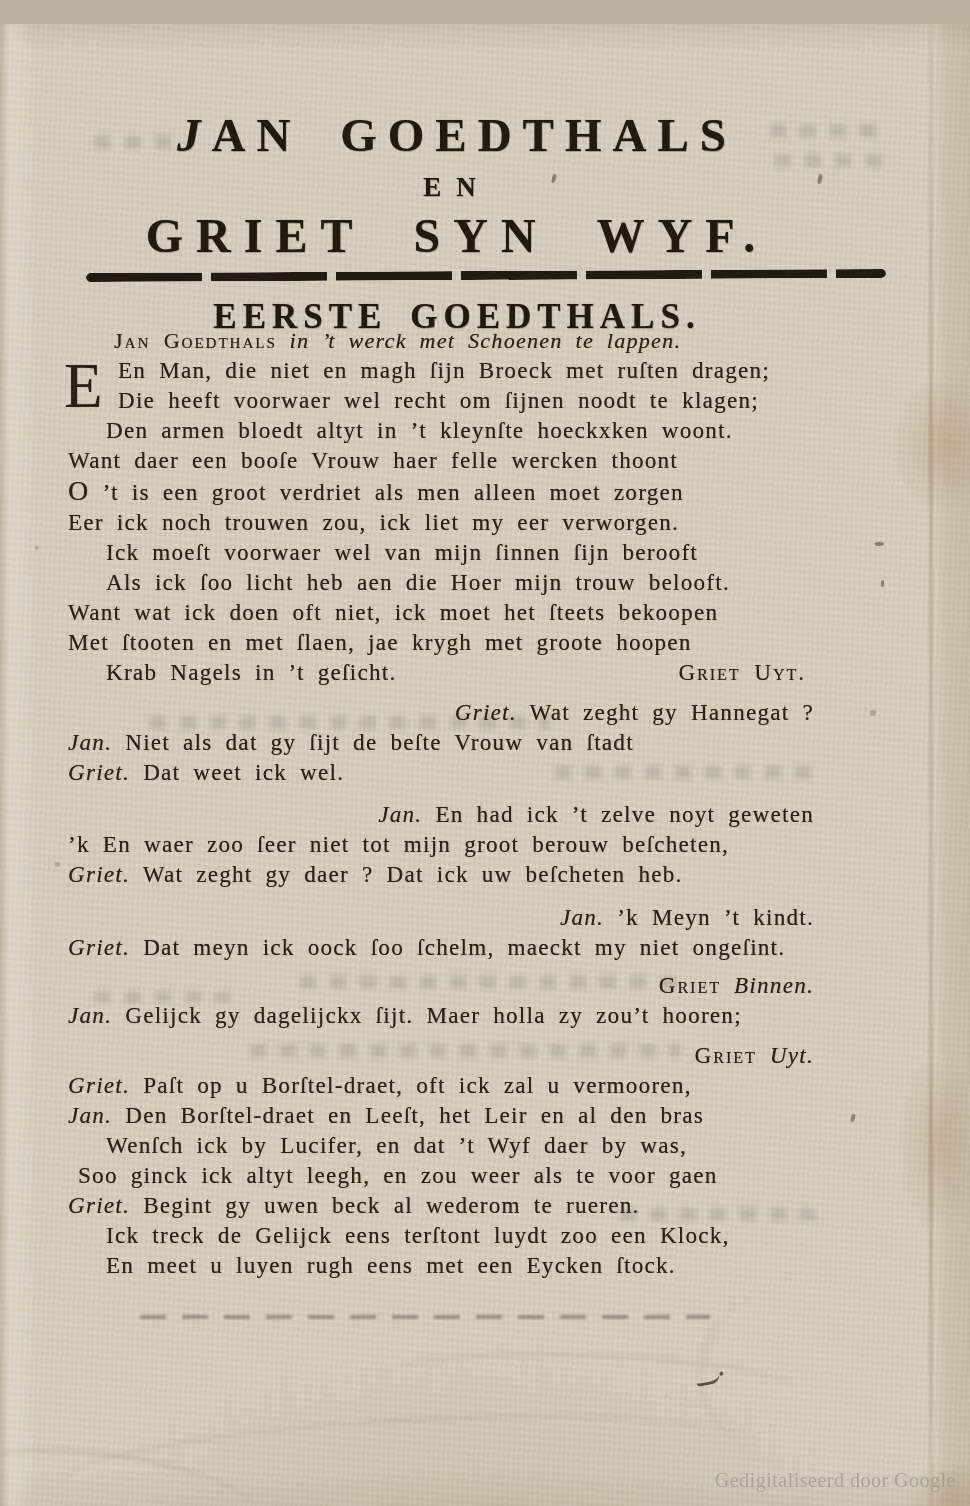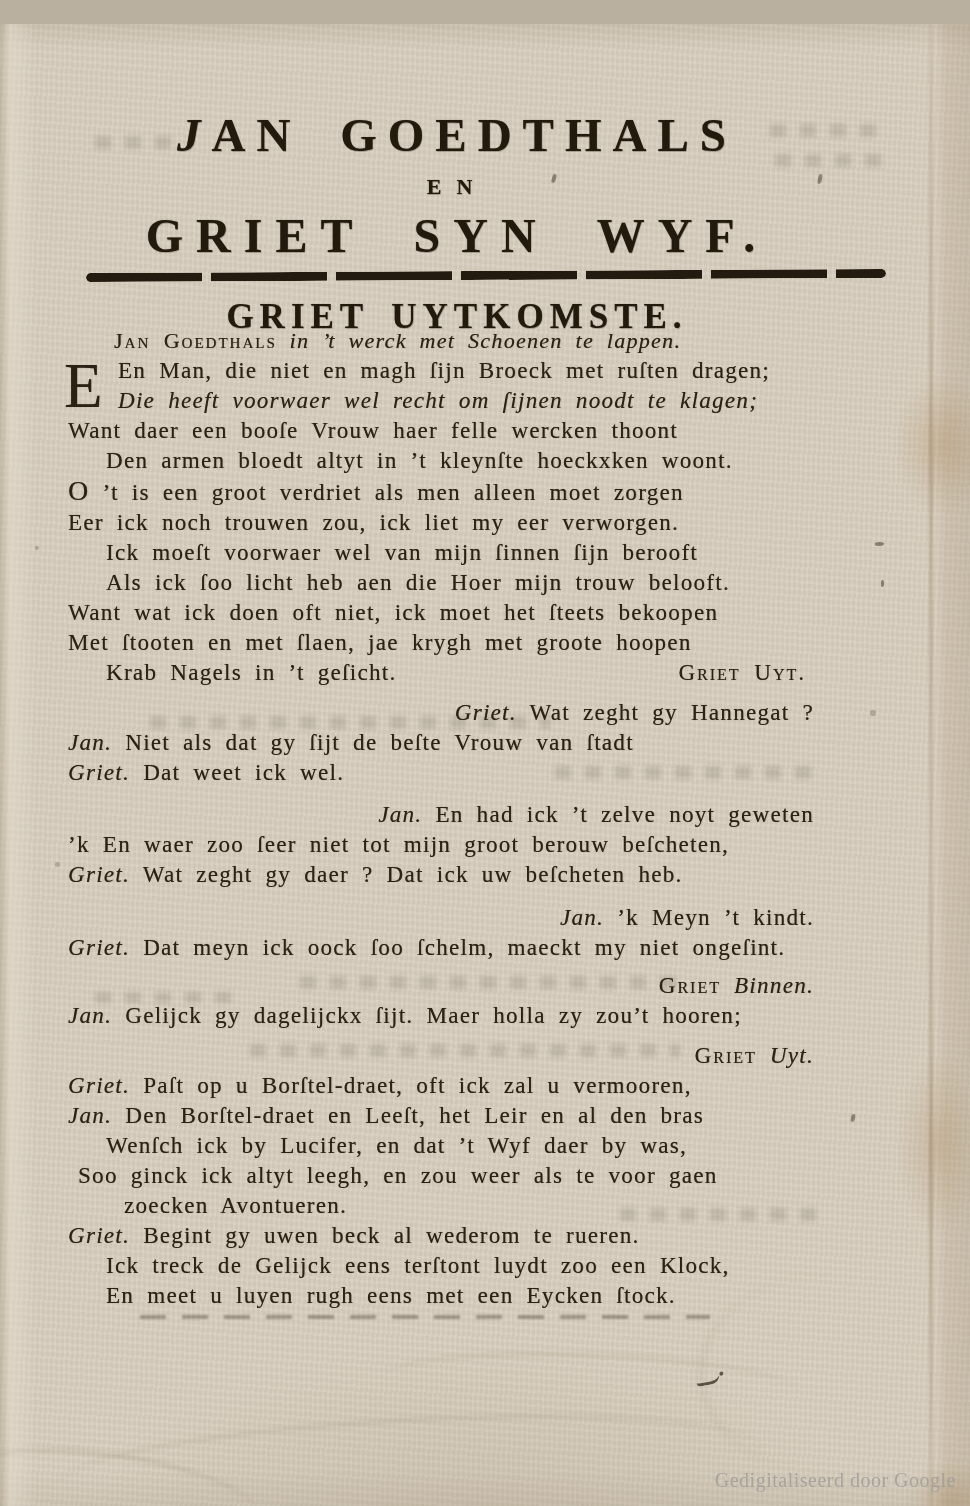--- a/index.html
+++ b/index.html
@@ -24,21 +24,21 @@
   .page::before{ 
     content:"";position:absolute;left:929px;top:0;width:4px;height:100%;
     background:linear-gradient(180deg, rgba(125,100,65,.10), rgba(125,100,65,.30) 30%, rgba(125,100,65,.18) 55%, rgba(125,100,65,.32) 78%, rgba(125,100,65,.12));
     filter:blur(1.2px);
   }
   
   .header{position:absolute;top:84px;left:0;right:0;text-align:center;padding-right:56px;
           color:#231a0e;text-shadow:0 0 1px rgba(35,26,14,.55), .6px .8px 0 rgba(35,26,14,.22);}
   .t1{font-size:47px;line-height:54px;letter-spacing:11px;word-spacing:16px;font-weight:bold;}
   .t1 .swash{font-style:italic;}
-  .t2{font-size:22px;line-height:26px;letter-spacing:15px;margin-top:12px;font-weight:bold;}
+  .t2{font-size:27px;line-height:26px;letter-spacing:15px;margin-top:12px;font-weight:bold;}
   .t3{font-size:48px;line-height:52px;letter-spacing:13px;word-spacing:24px;margin-top:10px;font-weight:bold;}
   .scene-heading{font-size:35px;line-height:38px;letter-spacing:6px;word-spacing:8px;margin-top:36px;font-weight:bold;}
   .title-rule{
     position:absolute;left:86px;top:247px;width:800px;height:9px;background:#241b10;border-radius:5px;
     -webkit-mask-image:repeating-linear-gradient(90deg,#000 0 116px, transparent 116px 125px);
     mask-image:repeating-linear-gradient(90deg,#000 0 116px, transparent 116px 125px);
     transform:rotate(-.3deg);
   }
   
   .text-body{position:absolute;left:68px;top:302px;width:752px;
@@ -47,21 +47,21 @@
   .line{min-height:30px;line-height:30px;white-space:nowrap;position:relative;}
   .it{font-style:italic;}
   .sc{font-variant:small-caps;letter-spacing:2px;}
   .lead{font-size:28px;}
   .right{text-align:right;padding-right:6px;}
   .ind0{padding-left:10px;}
   .ind1{padding-left:38px;}
   .ind2{padding-left:56px;}
   .opening{padding-left:46px;font-size:22px;}
   .dc{padding-left:50px;}
-  .dc2{padding-left:50px;font-style:italic;}
+  .dc2{padding-left:50px;}
   .dropcap{position:absolute;left:-4px;top:2px;font-size:63px;line-height:56px;}
   .rfloat{float:right;padding-right:14px;}
   
   .smudge{position:absolute;height:13px;filter:blur(2.5px);opacity:.45;
     background:repeating-linear-gradient(90deg, rgba(95,88,74,.40) 0 16px, transparent 16px 30px);}
   .dashline{position:absolute;height:4px;filter:blur(1px);opacity:.55;
     background:repeating-linear-gradient(90deg, rgba(40,30,18,.6) 0 26px, transparent 26px 42px);}
   .speck{position:absolute;background:rgba(60,48,30,.5);border-radius:50% 50% 60% 40%;filter:blur(.4px);}
   .squiggle{position:absolute;left:696px;top:1348px;width:24px;height:10px;
     border-bottom:3px solid rgba(50,40,25,.75);border-radius:0 0 10px 4px;transform:rotate(-10deg);}
@@ -119,30 +119,30 @@
   <div class="squiggle"></div>
   <div class="wrinkle w1"></div>
   <div class="wrinkle w2"></div>
   <div class="wrinkle w3"></div>
   <div class="wrinkle w4"></div>
 
   <div class="header">
     <div class="t1"><span class="swash">J</span><span>AN GOEDTHALS</span></div>
     <div class="t2">EN</div>
     <div class="t3">GRIET SYN WYF.</div>
-    <div class="scene-heading">GRIET UYTKOMSTE.</div>
+    <div class="scene-heading">EERSTE GOEDTHALS.</div>
   </div>
   <div class="title-rule"></div>
 
   <div class="text-body">
       <div class="line opening"><span class="sc">Jan Goedthals</span><span class="it"> in ’t werck met Schoenen te lappen.</span></div>
       <div class="line dc"><span class="dropcap">E</span><span class="">En Man, die niet en magh ſijn Broeck met ruſten dragen;</span></div>
       <div class="line dc2"><span class="">Die heeft voorwaer wel recht om ſijnen noodt te klagen;</span></div>
+      <div class="line ind1"><span class="">Den armen bloedt altyt in ’t kleynſte hoeckxken woont.</span></div>
       <div class="line "><span class="">Want daer een booſe Vrouw haer felle wercken thoont</span></div>
-      <div class="line ind1"><span class="">Den armen bloedt altyt in ’t kleynſte hoeckxken woont.</span></div>
       <div class="line "><span class="lead">O</span><span class=""> ’t is een groot verdriet als men alleen moet zorgen</span></div>
       <div class="line "><span class="">Eer ick noch trouwen zou, ick liet my eer verworgen.</span></div>
       <div class="line ind1"><span class="">Ick moeſt voorwaer wel van mijn ſinnen ſijn berooft</span></div>
       <div class="line ind1"><span class="">Als ick ſoo licht heb aen die Hoer mijn trouw belooft.</span></div>
       <div class="line "><span class="">Want wat ick doen oft niet, ick moet het ſteets bekoopen</span></div>
       <div class="line "><span class="">Met ſtooten en met ſlaen, jae krygh met groote hoopen</span></div>
       <div class="line ind1"><span class="rfloat"><span class="sc">Griet Uyt.</span></span><span class="">Krab Nagels in ’t geſicht.</span></div>
       <div class="line right" style="margin-top: 10px;"><span class="it">Griet.</span><span class=""> Wat zeght gy Hannegat ?</span></div>
       <div class="line "><span class="it">Jan.</span><span class=""> Niet als dat gy ſijt de beſte Vrouw van ſtadt</span></div>
       <div class="line "><span class="it">Griet.</span><span class=""> Dat weet ick wel.</span></div>
@@ -151,20 +151,19 @@
       <div class="line "><span class="it">Griet.</span><span class=""> Wat zeght gy daer ? Dat ick uw beſcheten heb.</span></div>
       <div class="line right" style="margin-top: 13px;"><span class="it">Jan.</span><span class=""> ’k Meyn ’t kindt.</span></div>
       <div class="line "><span class="it">Griet.</span><span class=""> Dat meyn ick oock ſoo ſchelm, maeckt my niet ongeſint.</span></div>
       <div class="line right" style="margin-top: 8px;"><span class="sc">Griet</span><span class="it"> Binnen.</span></div>
       <div class="line "><span class="it">Jan.</span><span class=""> Gelijck gy dagelijckx ſijt. Maer holla zy zou’t hooren;</span></div>
       <div class="line right" style="margin-top: 10px;"><span class="sc">Griet</span><span class="it"> Uyt.</span></div>
       <div class="line "><span class="it">Griet.</span><span class=""> Paſt op u Borſtel-draet, oft ick zal u vermooren,</span></div>
       <div class="line "><span class="it">Jan.</span><span class=""> Den Borſtel-draet en Leeſt, het Leir en al den bras</span></div>
       <div class="line ind1"><span class="">Wenſch ick by Lucifer, en dat ’t Wyf daer by was,</span></div>
       <div class="line ind0"><span class="">Soo ginck ick altyt leegh, en zou weer als te voor gaen</span></div>
-      <div class="line ind2"><span class="">zoecken Avontueren.</span></div>
       <div class="line "><span class="it">Griet.</span><span class=""> Begint gy uwen beck al wederom te rueren.</span></div>
       <div class="line ind1"><span class="">Ick treck de Gelijck eens terſtont luydt zoo een Klock,</span></div>
       <div class="line ind1"><span class="">En meet u luyen rugh eens met een Eycken ſtock.</span></div>
     </div>
 
   <div class="watermark">Gedigitaliseerd door Google</div>
 </div>
 
 </body></html>

